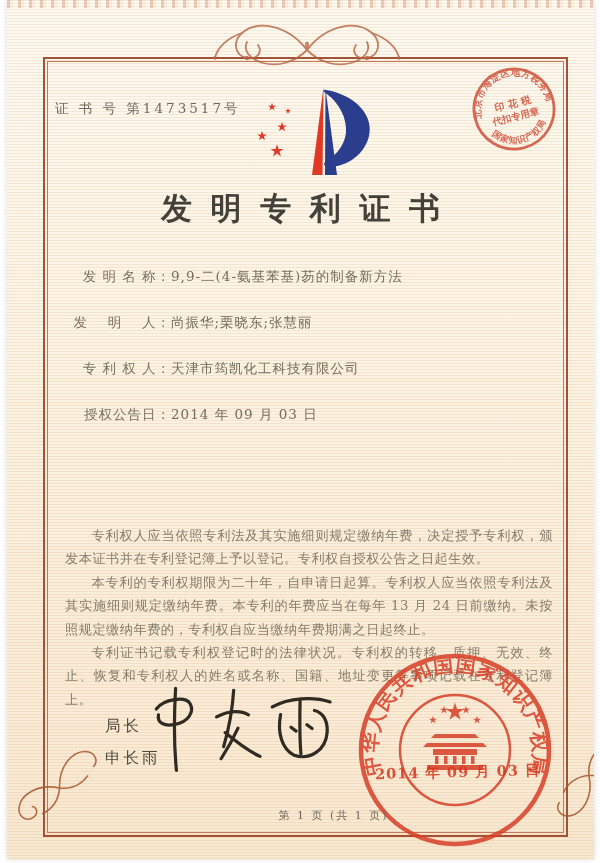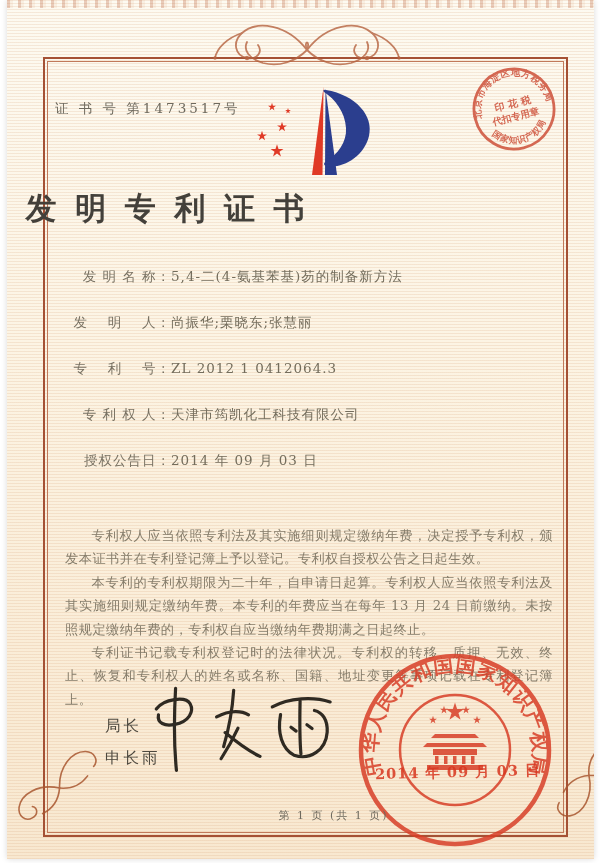--- a/index.html
+++ b/index.html
@@ -10,21 +10,21 @@
       repeating-linear-gradient(180deg, rgba(214,160,118,0.20) 0px, rgba(214,160,118,0.20) 1px,
         rgba(255,255,255,0) 1px, rgba(255,255,255,0) 3px),
       linear-gradient(180deg,#fdfaf1 0%, #fcf4e4 40%, #faedd8 75%, #f8e8d0 100%);
     box-shadow:0 0 6px rgba(0,0,0,0.15);}
   .top-strip{position:absolute;left:0;top:0;right:0;height:8px;opacity:.55;
     background:repeating-linear-gradient(90deg, rgba(186,96,58,.55) 0 3px, rgba(226,176,140,.28) 3px 6px, rgba(255,255,255,0) 6px 11px);}
   .frame{position:absolute;left:36px;top:57px;width:521px;height:776px;
     border:2px solid #a55135;}
   .frame::before{content:"";position:absolute;inset:2px;border:1px solid #c1795a;}
   .cert-no{position:absolute;left:48px;top:100px;font-size:13.5px;color:#6e695d;letter-spacing:3px;}
-  .title{position:absolute;left:0;right:0;top:188px;font-size:31px;font-weight:600;
+  .title{position:absolute;left:0;right:0;top:188px;text-align:center;font-size:31px;font-weight:600;
     color:#43403a;letter-spacing:.6em;text-indent:.6em;}
   .fields{position:absolute;left:60px;top:268px;width:480px;}
   .field-row{height:20px;margin-bottom:26px;font-size:13.5px;color:#7a7362;letter-spacing:1px;white-space:nowrap;}
   .field-row .lbl{display:inline-block;min-width:104px;color:#787162;text-align:right;}
   .field-row .val{color:#746d5c;}
   .paras{position:absolute;left:58px;top:524px;width:488px;font-size:13.2px;line-height:23.4px;
     color:#857c6a;letter-spacing:.5px;text-align:justify;}
   .paras p{margin:0;text-indent:2em;}
   .director{position:absolute;left:86px;top:710px;font-size:15.5px;line-height:32px;color:#4d483e;letter-spacing:3px;margin-left:12px;}
   .sig{position:absolute;left:128px;top:676px;}
@@ -121,27 +121,24 @@
         </text>
         <text x="60" y="58" font-size="10" fill="#cc4a33" text-anchor="middle" font-weight="bold">印 花 税</text>
         <text x="60" y="71" font-size="9.5" fill="#cc4a33" text-anchor="middle" font-weight="bold">代扣专用章</text>
       </g>
     </svg>
 
     <div class="title">发明专利证书</div>
 
     <div class="fields">
       <div class="field-row">
-        <span class="lbl">发 明 名 称：</span><span class="val">5,4-二(4-氨基苯基)芴的制备新方法</span>
+        <span class="lbl">发 明 名 称：</span><span class="val">9,9-二(4-氨基苯基)芴的制备新方法</span>
       </div>
       <div class="field-row">
         <span class="lbl">发　 明　 人：</span><span class="val">尚振华;栗晓东;张慧丽</span>
-      </div>
-      <div class="field-row">
-        <span class="lbl">专　 利　 号：</span><span class="val">ZL 2012 1 0412064.3</span>
       </div>
       <div class="field-row">
         <span class="lbl">专 利 权 人：</span><span class="val">天津市筠凯化工科技有限公司</span>
       </div>
       <div class="field-row">
         <span class="lbl">授权公告日：</span><span class="val">2014 年 09 月 03 日</span>
       </div>
     </div>
 
     <div class="paras">

